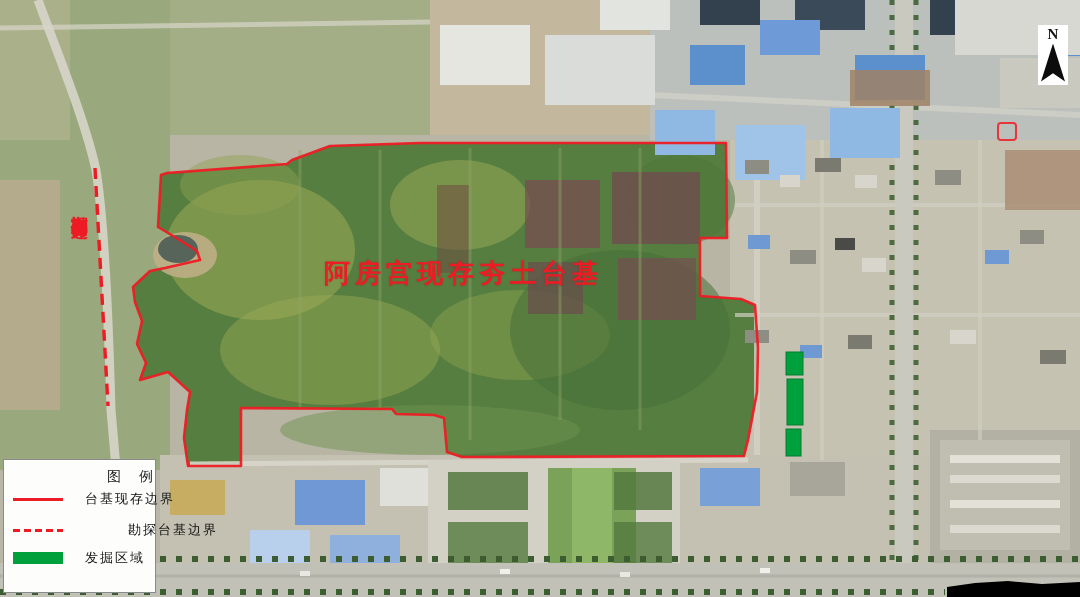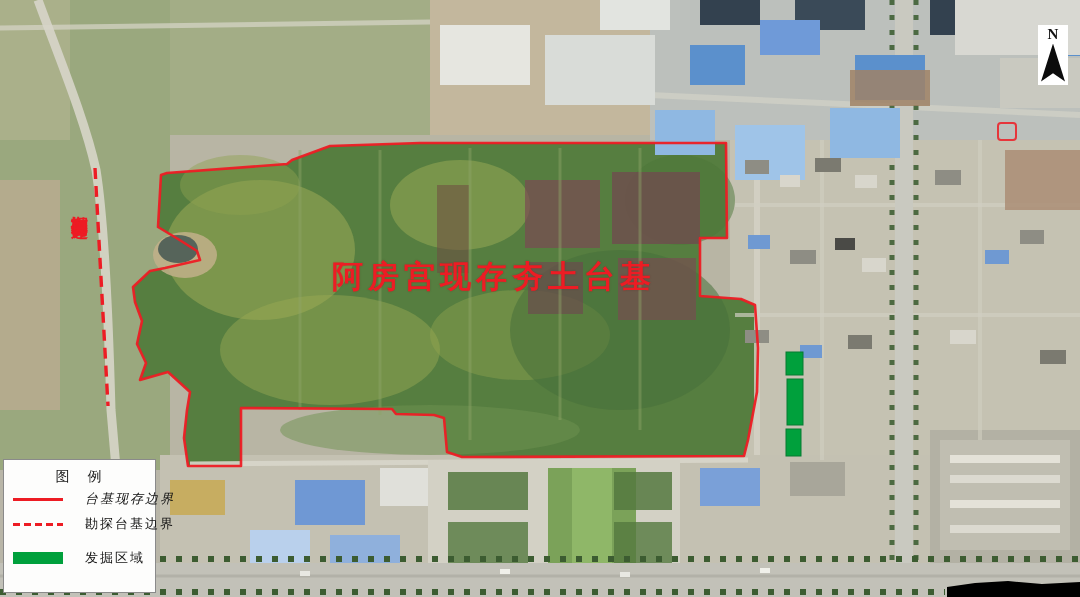--- a/index.html
+++ b/index.html
@@ -4,39 +4,39 @@
 <style>
   html,body{margin:0;padding:0;background:#222;}
   .stage{position:relative;width:1080px;height:597px;overflow:hidden;
          font-family:"Liberation Serif","DejaVu Serif",serif;background:#b8b5a4;}
   svg.layer{position:absolute;left:0;top:0;width:1080px;height:597px;display:block;}
 
   
   .red-stroke{stroke:var(--red,#ed1c24);}
   .green-fill{fill:var(--green,#00a03c);}
 
-  .main-label{position:absolute;left:332px;top:256px;color:var(--red,#ed1c24);
-    font-size:31px;font-weight:bold;letter-spacing:5px;white-space:nowrap;
+  .main-label{position:absolute;left:324px;top:256px;color:var(--red,#ed1c24);
+    font-size:26px;font-weight:bold;letter-spacing:5px;white-space:nowrap;
     text-shadow:0 0 2px rgba(120,0,0,.25);}
   .west-label{position:absolute;left:71px;top:202px;color:var(--red,#ed1c24);
     writing-mode:vertical-rl;text-orientation:upright;font-size:17px;font-weight:bold;
     letter-spacing:1px;line-height:1;}
 
   .compass{position:absolute;left:1038px;top:25px;width:30px;height:60px;background:#fff;
     display:flex;flex-direction:column;align-items:center;box-sizing:border-box;padding-top:1px;}
   .compass .n{font-size:15px;font-weight:bold;color:#111;line-height:1.1;}
   .compass .tri{width:24px;height:38px;background:#0c0c0c;margin-top:1px;
     clip-path:polygon(50% 0,100% 100%,50% 78%,0 100%);}
 
   .legend{position:absolute;left:3px;top:459px;width:153px;height:134px;
     background:#fdfdfc;border:1px solid #8a8a8a;box-sizing:border-box;}
-  .legend-title{position:absolute;left:0;right:0;top:8px;text-align:center;
+  .legend-title{position:absolute;left:0;right:0;top:8px;text-align:right;
     font-size:14px;color:#1a1a1a;letter-spacing:2px;}
   .legend-row{position:absolute;left:9px;display:flex;align-items:center;height:14px;}
-  .row-1{top:32px;font-style:italic;}.row-2{top:57px;}.row-3{top:90px;height:16px;text-align:right;}
+  .row-1{top:32px;}.row-2{top:63px;gap:43px;}.row-3{top:90px;height:16px;text-align:right;}
   .sw{width:50px;flex:0 0 50px;}
   .sw-solid{height:3px;background:var(--red,#ed1c24);}
   .sw-dashed{height:3px;background:repeating-linear-gradient(90deg,var(--red,#ed1c24) 0 7px,transparent 7px 11px);}
   .sw-green{height:12px;background:var(--green,#00a03c);}
   .legend-label{font-size:13px;color:#111;margin-left:22px;letter-spacing:2px;white-space:nowrap;}
 </style>
 </head>
 <body>
 
 <div class="stage">

